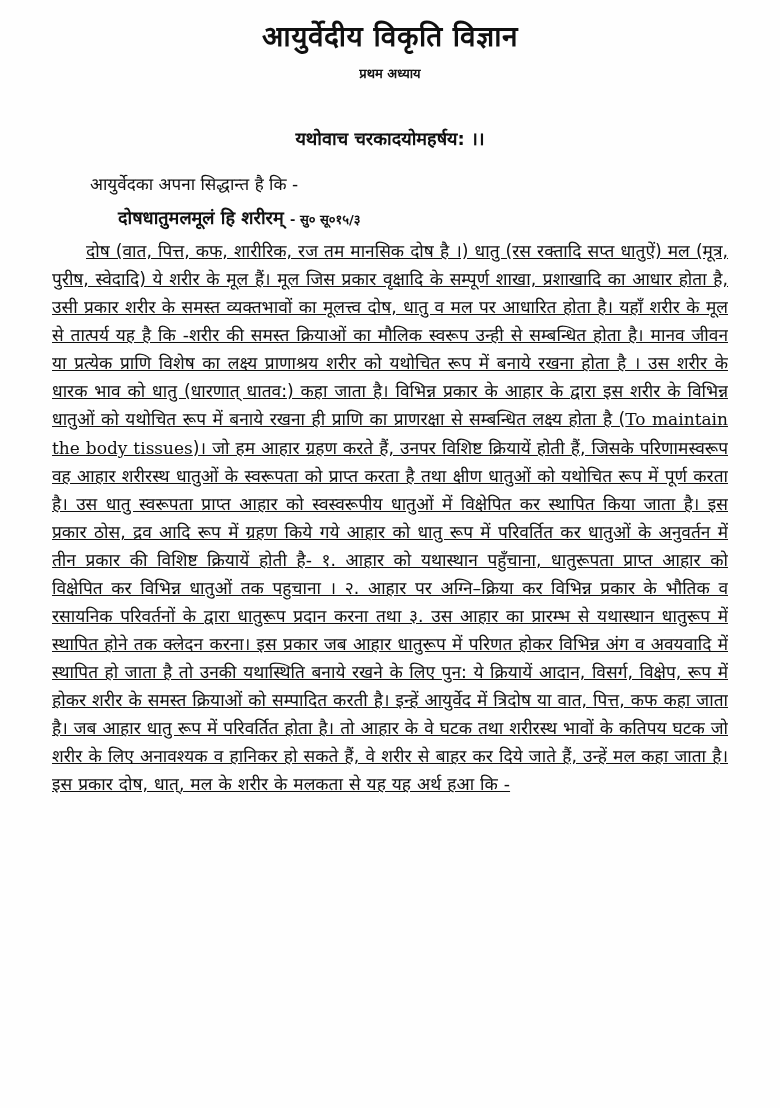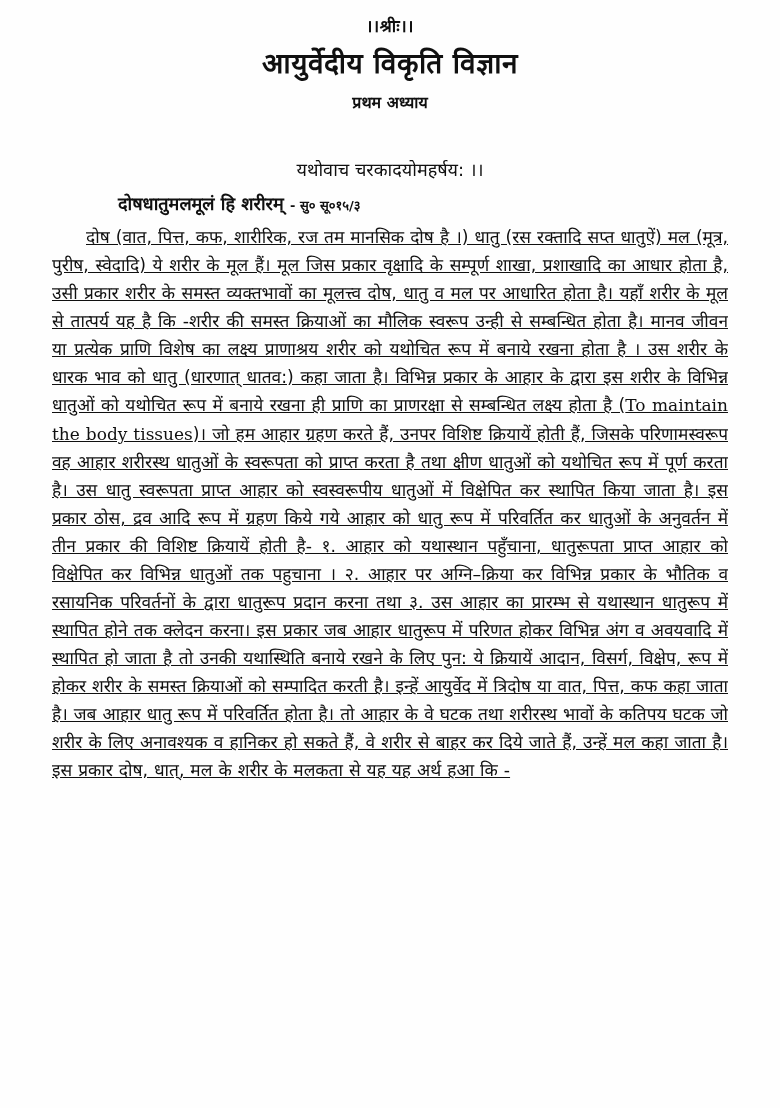--- a/index.html
+++ b/index.html
@@ -31,35 +31,35 @@
   }
   .book-title {
     text-align: center;
     font-size: 28px;
     font-weight: 700;
     letter-spacing: 0.5px;
     margin: 6px 0 6px 0;
   }
   .chapter-number {
     text-align: center;
-    font-size: 16px;
+    font-size: 13px;
     font-weight: 700;
     margin: 10px 0 2px 0;
   }
   .chapter-title {
     text-align: center;
     font-size: 27px;
     font-weight: 700;
     letter-spacing: 0.3px;
     margin: 6px 0 0 0;
   }
   .subheading {
     text-align: center;
     font-size: 18px;
-    font-weight: 400;
+    font-weight: 700;
     margin: 44px 0 0 0;
   }
   .lead-line {
     font-size: 17px;
     font-weight: 500;
     margin: 22px 0 0 0;
     padding-left: 38px;
   }
   .sutra-line {
     font-size: 18px;
@@ -90,29 +90,29 @@
   .last-line-clip {
     overflow: hidden;
     text-decoration: underline;
   }
 </style>
 </head>
 <body>
 
 <div class="page">
 
-  <div class="invocation">।।श्रीः।।</div>
 
   <h1 class="book-title">आयुर्वेदीय विकृति विज्ञान</h1>
 
   <div class="chapter-number">प्रथम अध्याय</div>
 
 
   <div class="subheading">यथोवाच चरकादयोमहर्षय: ।।</div>
 
+  <div class="lead-line">आयुर्वेदका अपना सिद्धान्त है कि -</div>
 
   <div class="sutra-line">
     <span>दोषधातुमलमूलं हि शरीरम्</span>
     <span class="sutra-ref">- सु० सू०१५/३</span>
   </div>
 
   <p class="body-text last-line-clip">
     <span class="indent"></span><span>दोष (वात, पित्त, कफ, शारीरिक, रज तम मानसिक दोष है ।) धातु (रस रक्तादि सप्त धातुऐं) मल (मूत्र, पुरीष, स्वेदादि) ये शरीर के मूल हैं। मूल जिस प्रकार वृक्षादि के सम्पूर्ण शाखा, प्रशाखादि का आधार होता है, उसी प्रकार शरीर के समस्त व्यक्तभावों का मूलत्त्व दोष, धातु व मल पर आधारित होता है। यहाँ शरीर के मूल से तात्पर्य यह है कि -शरीर की समस्त क्रियाओं का मौलिक स्वरूप उन्ही से सम्बन्धित होता है। मानव जीवन या प्रत्येक प्राणि विशेष का लक्ष्य प्राणाश्रय शरीर को यथोचित रूप में बनाये रखना होता है । उस शरीर के धारक भाव को धातु (धारणात् धातव:) कहा जाता है। विभिन्न प्रकार के आहार के द्वारा इस शरीर के विभिन्न धातुओं को यथोचित रूप में बनाये रखना ही प्राणि का प्राणरक्षा से सम्बन्धित लक्ष्य होता है (</span><span class="latin">To maintain the body tissues</span><span>)। जो हम आहार ग्रहण करते हैं, उनपर विशिष्ट क्रियायें होती हैं, जिसके परिणामस्वरूप वह आहार शरीरस्थ धातुओं के स्वरूपता को प्राप्त करता है तथा क्षीण धातुओं को यथोचित रूप में पूर्ण करता है। उस धातु स्वरूपता प्राप्त आहार को स्वस्वरूपीय धातुओं में विक्षेपित कर स्थापित किया जाता है। इस प्रकार ठोस, द्रव आदि रूप में ग्रहण किये गये आहार को धातु रूप में परिवर्तित कर धातुओं के अनुवर्तन में तीन प्रकार की विशिष्ट क्रियायें होती है- १. आहार को यथास्थान पहुँचाना, धातुरूपता प्राप्त आहार को विक्षेपित कर विभिन्न धातुओं तक पहुचाना । २. आहार पर अग्नि–क्रिया कर विभिन्न प्रकार के भौतिक व रसायनिक परिवर्तनों के द्वारा धातुरूप प्रदान करना तथा ३. उस आहार का प्रारम्भ से यथास्थान धातुरूप में स्थापित होने तक क्लेदन करना। इस प्रकार जब आहार धातुरूप में परिणत होकर विभिन्न अंग व अवयवादि में स्थापित हो जाता है तो उनकी यथास्थिति बनाये रखने के लिए पुन: ये क्रियायें आदान, विसर्ग, विक्षेप, रूप में होकर शरीर के समस्त क्रियाओं को सम्पादित करती है। इन्हें आयुर्वेद में त्रिदोष या वात, पित्त, कफ कहा जाता है। जब आहार धातु रूप में परिवर्तित होता है। तो आहार के वे घटक तथा शरीरस्थ भावों के कतिपय घटक जो शरीर के लिए अनावश्यक व हानिकर हो सकते हैं, वे शरीर से बाहर कर दिये जाते हैं, उन्हें मल कहा जाता है। इस प्रकार दोष, धात्, मल के शरीर के मलकता से यह यह अर्थ हआ कि -</span>
   </p>
 

